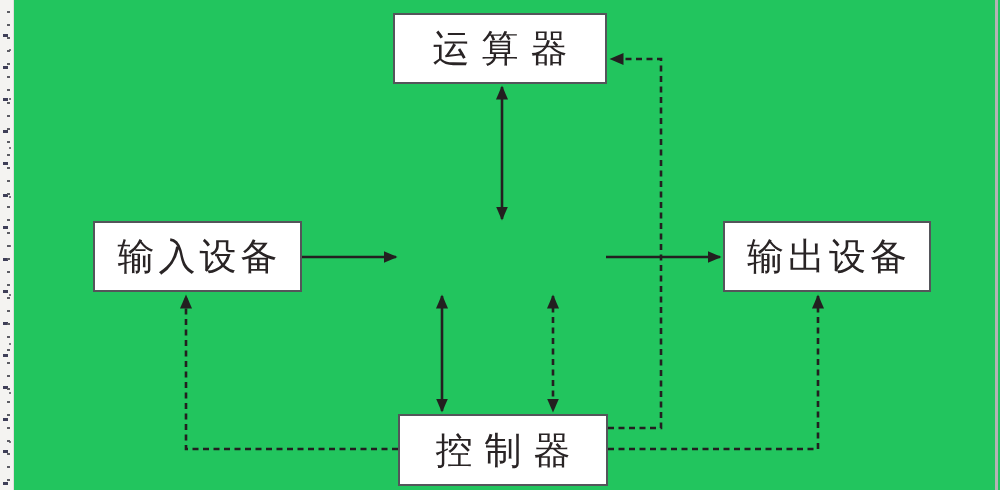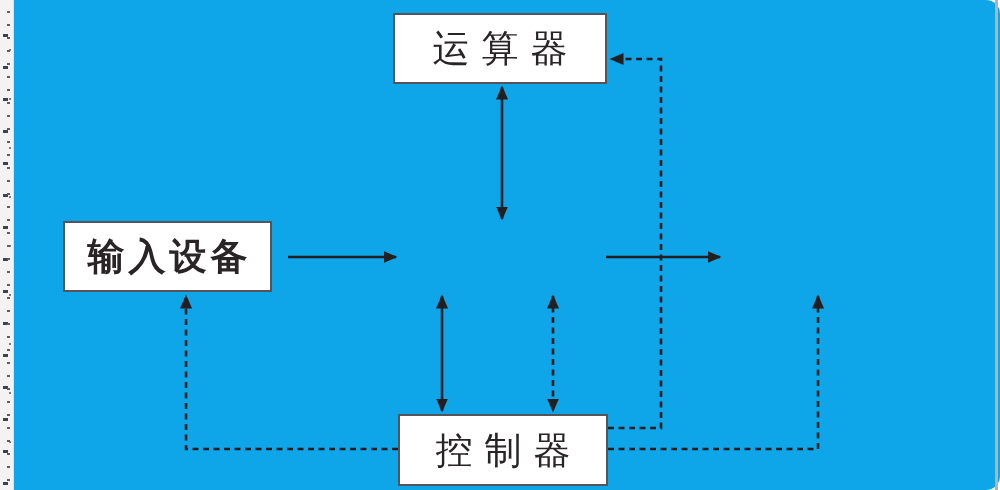--- a/index.html
+++ b/index.html
@@ -8,22 +8,21 @@
     background: #ffffff;
     width: 1000px;
     height: 490px;
     overflow: hidden;
     font-family: "DejaVu Serif", serif;
   }
   .stage {
     position: relative;
     width: 1000px;
     height: 490px;
-    background: #0ea5e9;
-    border-radius: 14px;
+    background: #22c55e;
   }
   
   .ruler {
     position: absolute;
     left: 0; top: 0;
     width: 13px; height: 490px;
     background-color: #f4f3f1;
     border-right: 1px solid #e0dfdc;
     background-image:
       repeating-linear-gradient(#00000000 0 11px, #5d5d64 11px 13px),
@@ -55,21 +54,21 @@
     justify-content: center;
     color: #292425;
     font-size: 37px;
     line-height: 1;
     white-space: nowrap;
   }
   .node span { display: inline-block; }
   .ls3 span { letter-spacing: 12px; margin-right: -12px; }
   .ls4 span { letter-spacing: 4px;  margin-right: -4px;  }
   .n-alu        { left: 393px; top: 13px;  width: 214px; height: 71px; }
-  .n-input      { left: 63px;  top: 221px; width: 209px; height: 71px; font-weight: bold; }
+  .n-input      { left: 93px;  top: 221px; width: 209px; height: 71px; }
   .n-memory     { left: 399px; top: 222px; width: 207px; height: 71px; }
   .n-output     { left: 723px; top: 221px; width: 208px; height: 71px; }
   .n-controller { left: 398px; top: 414px; width: 210px; height: 72px; }
 
   .edge-solid  { fill: none; stroke: #231f20; stroke-width: 2.6; }
   .edge-dashed { fill: none; stroke: #231f20; stroke-width: 2.6; stroke-dasharray: 6 4.5; }
 </style>
 </head>
 <body>
 
@@ -104,18 +103,21 @@
 
   <div class="node n-alu ls3">
     <span>运算器</span>
   </div>
 
   <div class="node n-input ls4">
     <span>输入设备</span>
   </div>
 
 
+  <div class="node n-output ls4">
+    <span>输出设备</span>
+  </div>
 
   <div class="node n-controller ls3">
     <span>控制器</span>
   </div>
 
 </div>
 
 </body></html>

